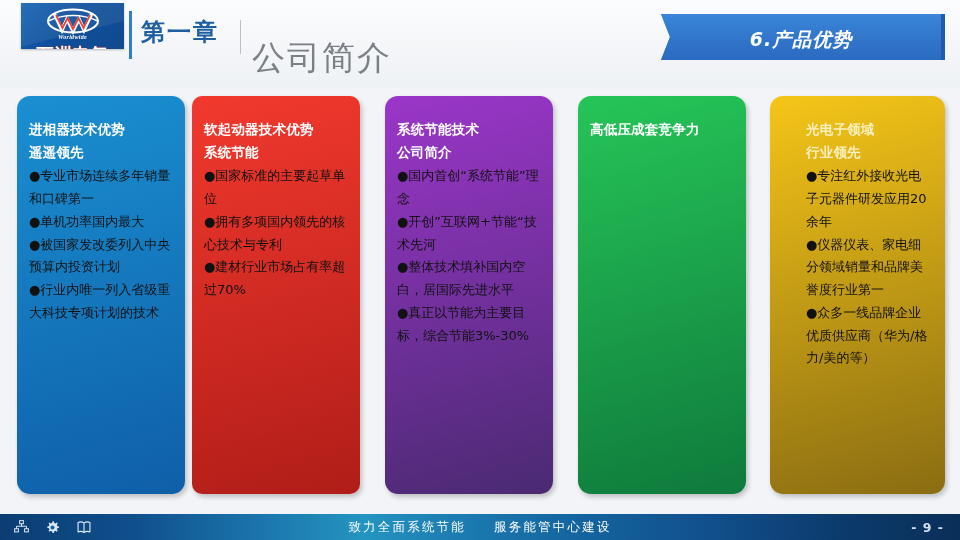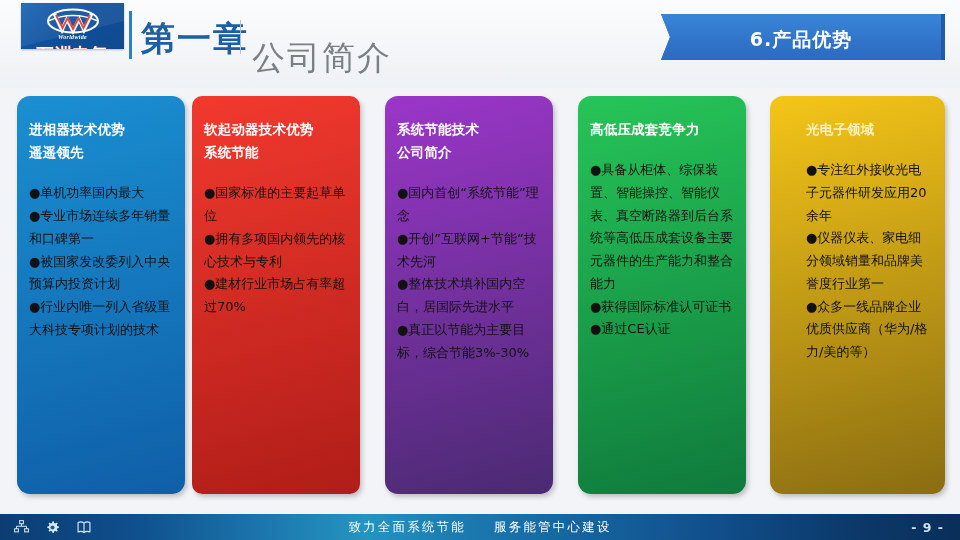--- a/index.html
+++ b/index.html
@@ -38,21 +38,21 @@
     position:absolute; left:0; right:0; top:40px; text-align:center;
     font-size:17px; font-weight:bold; color:#ffffff; letter-spacing:1px;
     text-shadow:0 0 1px #e8342a, 1px 0 0 rgba(232,52,42,.55);
   }
   .hdr-divider{
     position:absolute; left:129px; top:11px; width:3px; height:48px;
     background:#2e7fc4;
   }
   .hdr-chapter{
     position:absolute; left:141px; top:16px;
-    font-size:34px; font-weight:bold; color:#1f5fa0; letter-spacing:2px;
+    font-size:24px; font-weight:bold; color:#1f5fa0; letter-spacing:2px;
     font-family:"DejaVu Sans",sans-serif;
   }
   .hdr-sep{
     position:absolute; left:240px; top:20px; width:1px; height:34px;
     background:#b9c0c7;
   }
   .hdr-subtitle{
     position:absolute; left:252px; top:36px;
     font-size:33px; color:#7b8086; letter-spacing:2px;
     font-family:"DejaVu Sans",sans-serif;
@@ -61,20 +61,21 @@
   
   .banner{
     position:absolute; left:661px; top:14px; width:280px; height:52px;
     background:linear-gradient(180deg,#3a85d8 0%,#2f72c8 50%,#2a68bd 100%);
     color:#fff;
     display:flex; align-items:center; justify-content:center;
     font-size:19px; font-weight:bold; letter-spacing:1px;
     clip-path:polygon(0 0,280px 0,280px 46px,0 46px,9px 23px);
     font-family:"DejaVu Sans",sans-serif;
     box-shadow:0 1px 3px rgba(0,0,0,.18);
+    font-style:italic;
   }
   .banner-notch-l{
     position:absolute; left:661px; top:14px; width:10px; height:46px;
     background:linear-gradient(180deg,#3a85d8,#2a68bd);
     clip-path:polygon(0 0,10px 0,10px 46px,0 46px,9px 23px);
   }
   .banner-tail-r{
     position:absolute; left:931px; top:14px; width:14px; height:46px;
     background:#1f5ba8;
     clip-path:polygon(0 0,14px 0,14px 46px,0 46px,9px 23px);
@@ -84,21 +85,21 @@
   .cards{ position:absolute; left:0; top:96px; width:960px; height:400px; }
   .card{
     position:absolute; top:0; width:168px; height:398px;
     border-radius:13px;
     padding:22px 12px 10px 12px;
     box-shadow:2px 3px 5px rgba(0,0,0,.22);
     overflow:hidden;
   }
   .card .title{
     font-size:13.5px; font-weight:bold; line-height:1.72;
-    margin-bottom:18px; letter-spacing:.2px;
+    margin-bottom:1px; letter-spacing:.2px;
     font-family:"DejaVu Sans",sans-serif;
   }
   .card .body{
     font-size:13px; line-height:1.75; color:#111;
     letter-spacing:0px;
     font-family:"DejaVu Sans",sans-serif;
     word-break:break-all;
   }
   .card .body p{ text-indent:0; }
 
@@ -153,22 +154,22 @@
   <div class="banner" style="background: linear-gradient(rgb(58, 133, 216) 0%, rgb(47, 114, 200) 60%, rgb(42, 104, 189) 100%);">6.产品优势</div>
 </div>
 
 <div class="cards">
   <div class="card" style="left: 17px; background: linear-gradient(165deg, rgb(26, 143, 209) 0%, rgb(15, 95, 168) 100%);">
     <div class="title" style="color: rgb(255, 255, 255);">
       <div>进相器技术优势</div>
       <div>遥遥领先</div>
     </div>
     <div class="body">
+      <p>●专业市场连续多年销量和口碑第一</p>
       <p>●单机功率国内最大</p>
-      <p>●专业市场连续多年销量和口碑第一</p>
       <p>●被国家发改委列入中央预算内投资计划</p>
       <p>●行业内唯一列入省级重大科技专项计划的技术</p>
     </div>
   </div>
 
   <div class="card" style="left: 192px; background: linear-gradient(165deg, rgb(242, 57, 46) 0%, rgb(176, 29, 24) 100%); border-radius: 10px;">
     <div class="title" style="color: rgb(255, 255, 255);">
       <div>软起动器技术优势</div>
       <div>系统节能</div>
     </div>
@@ -189,30 +190,26 @@
       <p>●开创”互联网+节能“技术先河</p>
       <p>●整体技术填补国内空白，居国际先进水平</p>
       <p>●真正以节能为主要目标，综合节能3%-30%</p>
     </div>
   </div>
 
   <div class="card" style="left: 578px; background: linear-gradient(165deg, rgb(38, 197, 88) 0%, rgb(15, 122, 60) 100%);">
     <div class="title" style="color: rgb(255, 255, 255);">
       <div>高低压成套竞争力</div>
     </div>
-    <div class="body">
-      <p>●具备从柜体、综保装置、智能操控、智能仪表、真空断路器到后台系统等高低压成套设备主要元器件的生产能力和整合能力</p>
-      <p>●获得国际标准认可证书</p>
-      <p>●通过CE认证</p>
-    </div>
   </div>
 
   <div class="card" style="left: 770px; width: 175px; background: linear-gradient(165deg, rgb(245, 197, 24) 0%, rgb(138, 109, 18) 100%); padding-left: 36px;">
     <div class="title" style="color: rgb(251, 240, 192);">
       <div>光电子领域</div>
+      <div>行业领先</div>
     </div>
     <div class="body">
       <p>●专注红外接收光电子元器件研发应用20余年</p>
       <p>●仪器仪表、家电细分领域销量和品牌美誉度行业第一</p>
       <p>●众多一线品牌企业优质供应商（华为/格力/美的等）</p>
     </div>
   </div>
 </div>
 
 <div class="footer">

